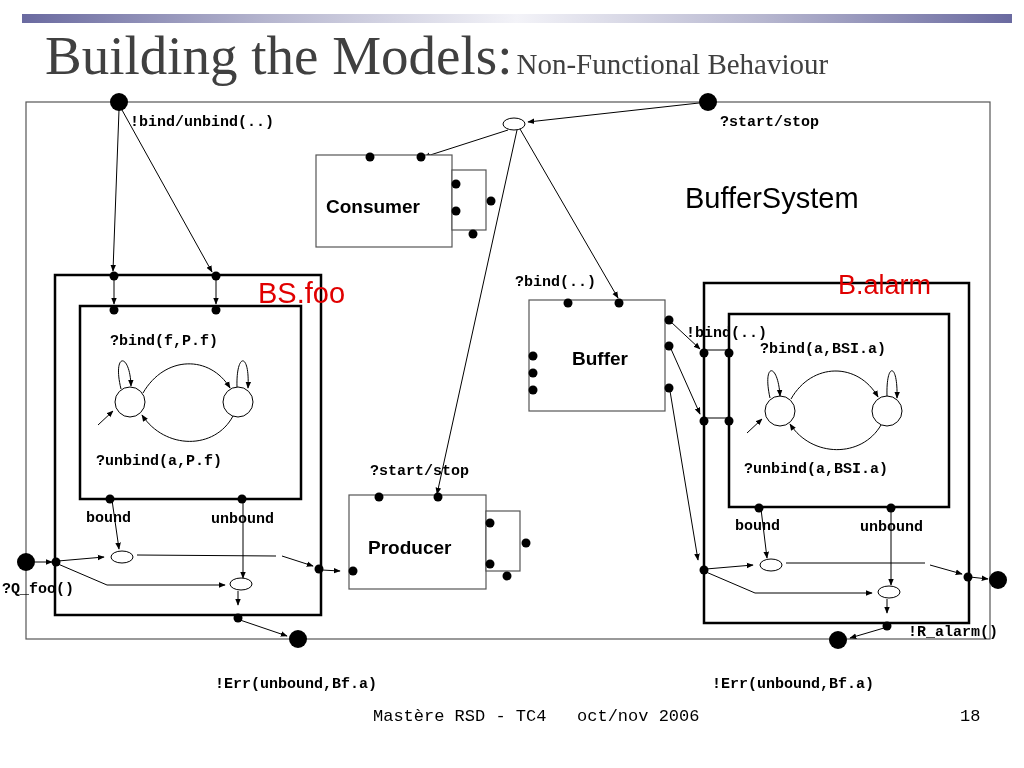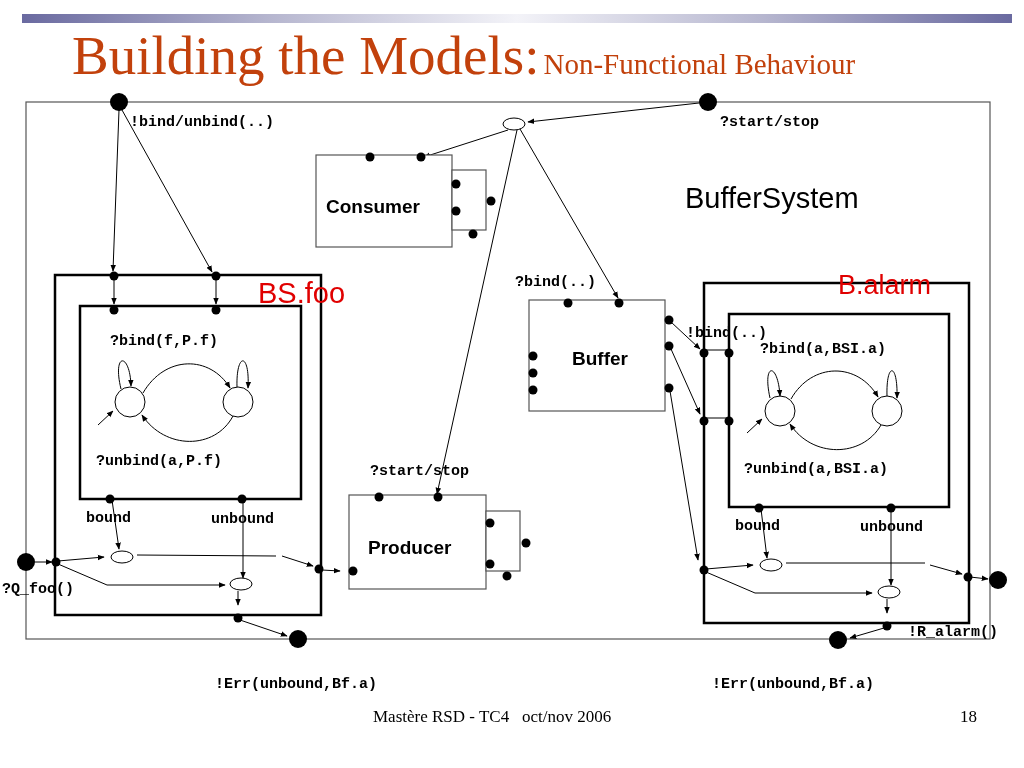--- a/index.html
+++ b/index.html
@@ -1,25 +1,25 @@
 <!DOCTYPE html>
 <html><head>
 <meta charset="utf-8">
 <style>
   html, body { margin:0; padding:0; background:#fff; }
   body { width:1024px; height:768px; position:relative; overflow:hidden; font-family:"Liberation Serif", serif; }
   .topbar { position:absolute; left:22px; top:14px; width:990px; height:9px;
     background:linear-gradient(to right,#6a6aa0 0%,#b6b6cf 25%,#f3f3f8 50%,#b6b6cf 75%,#6a6aa0 100%); }
-  .title { position:absolute; left:72px; top:24px; white-space:nowrap; color:#c2410c; }
+  .title { position:absolute; left:45px; top:24px; white-space:nowrap; color:#404040; }
   .title .big { font-size:55px; font-family:"Liberation Serif", serif; }
   .title .small { font-size:29px; font-family:"Liberation Serif", serif; }
   svg { position:absolute; left:0; top:0; }
   .mono { font-family:"Liberation Mono", monospace; font-weight:bold; font-size:15px; }
   .sans { font-family:"Liberation Sans", sans-serif; }
-  .footer { position:absolute; top:707px; font-size:17px; font-family:Liberation Serif, serif; color:#000; }
+  .footer { position:absolute; top:707px; font-size:17px; font-family:Liberation Mono, monospace; color:#000; }
 </style>
 </head>
 <body>
 
 <div class="topbar"></div>
 <div class="title">
   <span class="big">Building the Models:</span>
   <span class="small">Non-Functional Behaviour</span>
 </div>
 

